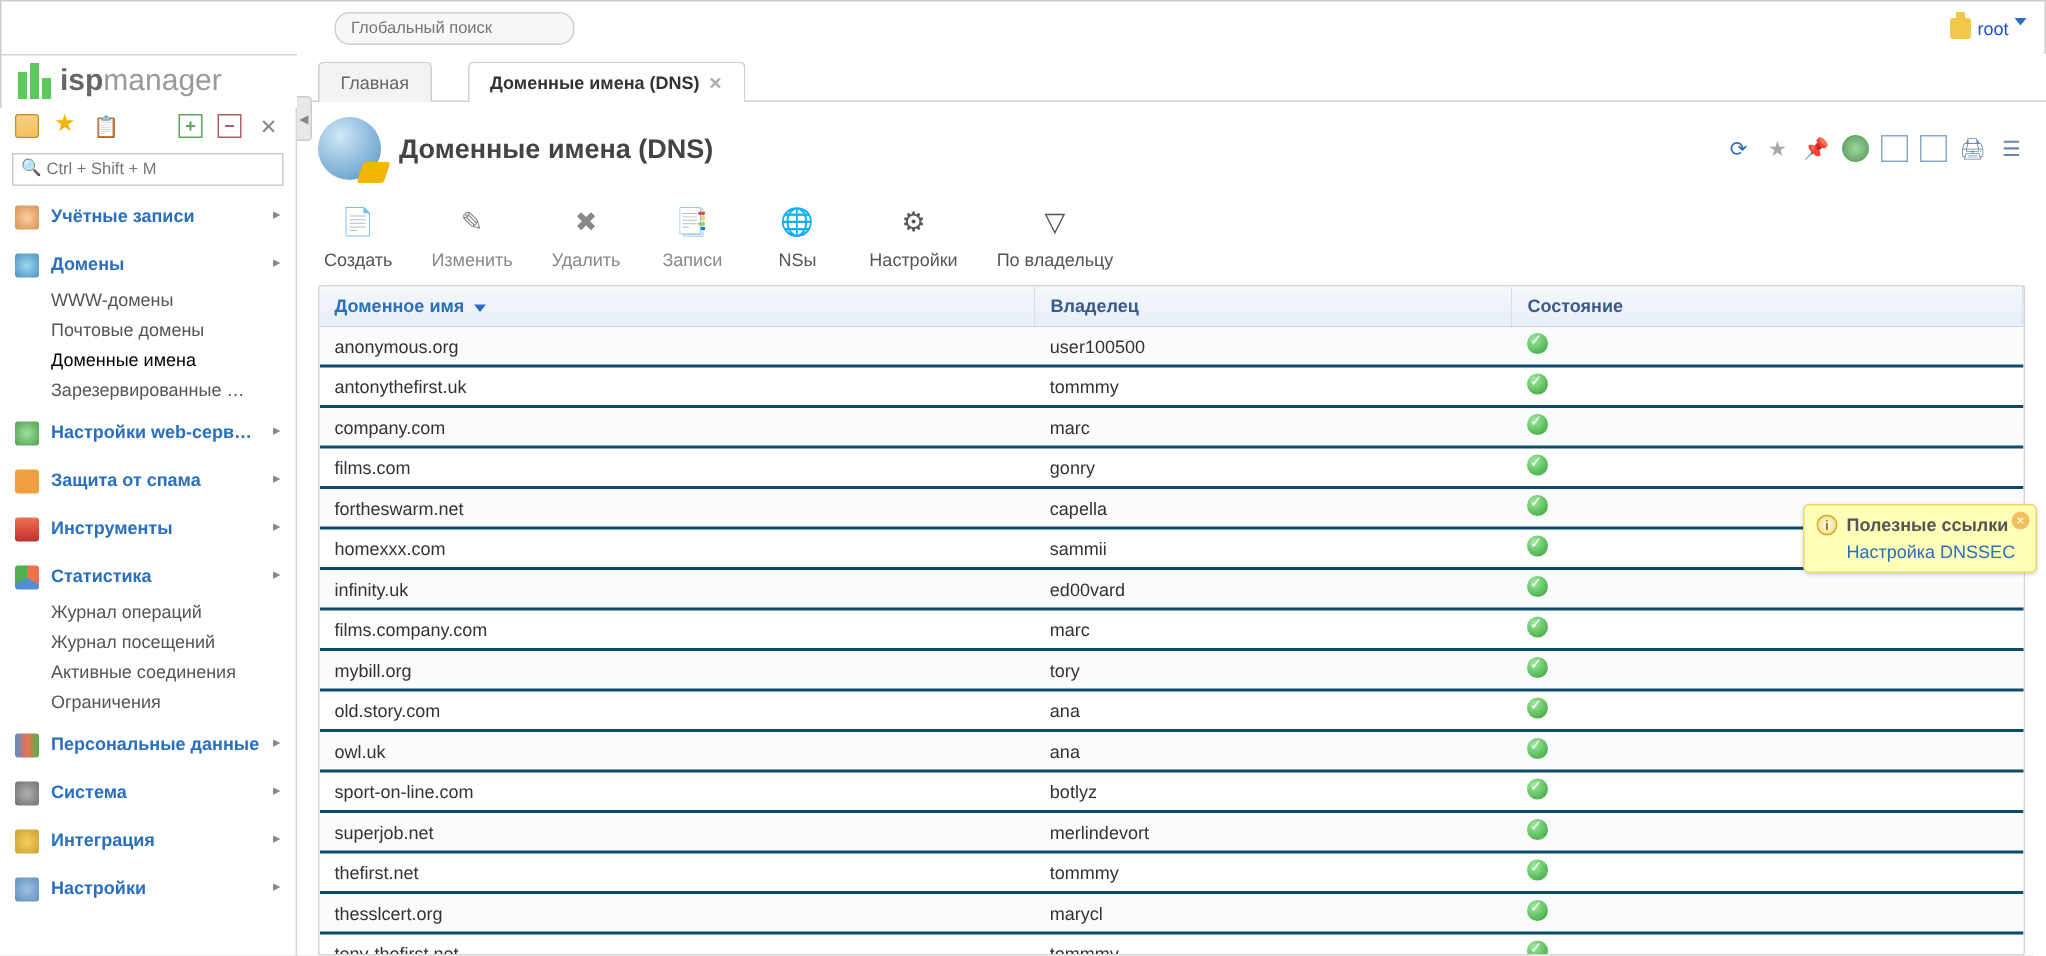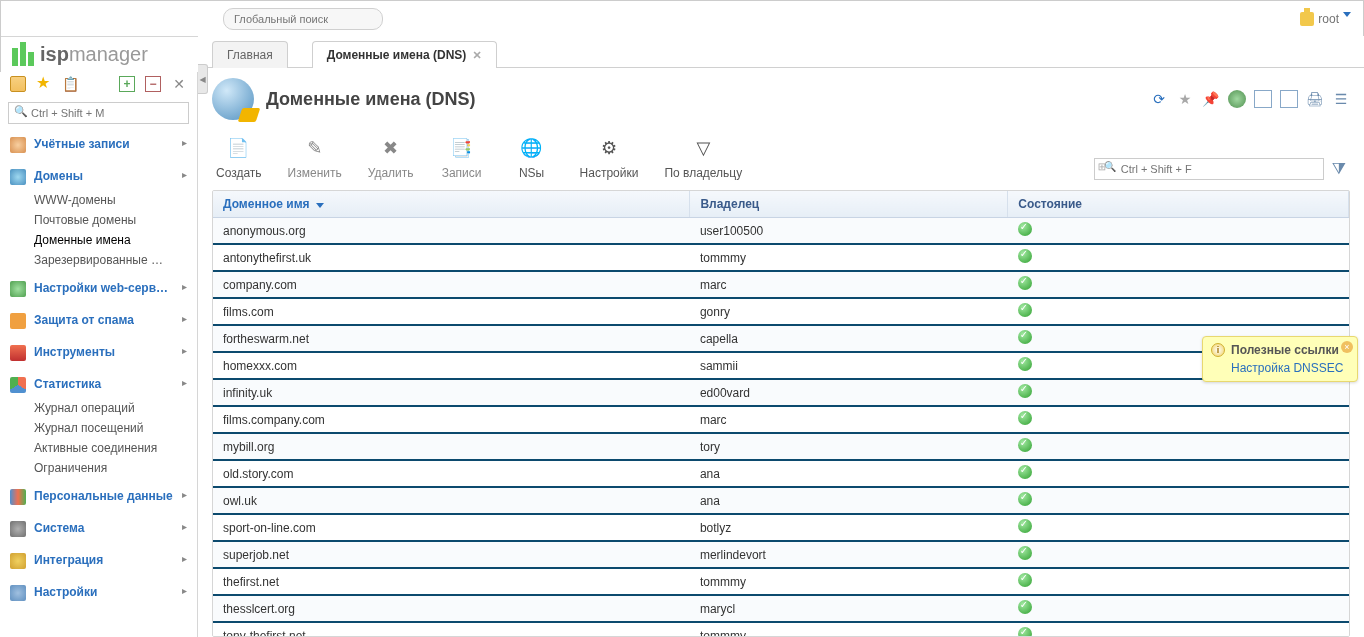--- a/index.html
+++ b/index.html
@@ -3,21 +3,21 @@
 <meta charset="utf-8">
 <style>
   * { box-sizing: border-box; margin: 0; padding: 0; }
   body { font-family: Arial, Helvetica, sans-serif; font-size: 12px; color: #333; background: #fff; width: 1364px; height: 637px; overflow: hidden; border: 1px solid #ccc; }
 
   
   .top-header { display: flex; align-items: center; height: 36px; border-bottom: 1px solid #d6d6d6; padding: 0 12px; }
   .global-search { margin-left: 210px; }
   .global-search input { width: 160px; height: 22px; border: 1px solid #d0d0d0; border-radius: 10px; padding: 2px 10px; font-size: 11px; color: #888; background: #f7f7f7; }
   .top-header .spacer { flex: 1; }
-  .user-area { display: flex; align-items: flex-start; gap: 4px; color: #737373; cursor: pointer; }
+  .user-area { display: flex; align-items: flex-start; gap: 4px; color: #1d4ed8; cursor: pointer; }
   .user-area .user-icon { width: 14px; height: 14px; background: #f2c84b; border-radius: 2px; position: relative; }
   .user-area .user-icon::after { content:''; position:absolute; top:-4px; left:4px; width:6px; height:4px; background:#f2c84b; }
   .user-area .caret { width:0; height:0; border-left:4px solid transparent; border-right:4px solid transparent; border-top:5px solid #2a6fbd; }
 
   
   .logo-row { position: absolute; left: 12px; top: 36px; display: flex; align-items: center; height: 36px; }
   .logo-bars { display:flex; gap:2px; margin-right:6px; }
   .logo-bars span { display:block; width:6px; background:#5bc95b; }
   .logo-bars span:nth-child(1){height:18px;margin-top:6px} .logo-bars span:nth-child(2){height:24px} .logo-bars span:nth-child(3){height:14px;margin-top:10px}
   .logo-text { font-size:20px; color:#999; font-weight:300; }
@@ -273,24 +273,20 @@
           <span>NSы</span>
         </div>
         <div class="tb-btn enabled">
           <span class="tb-ic">⚙</span>
           <span>Настройки</span>
         </div>
         <div class="tb-btn enabled">
           <span class="tb-ic">▽</span>
           <span>По владельцу</span>
         </div>
-        <div class="tb-filter-area">
-          <div class="tb-filter-wrap"><input type="text" placeholder="Ctrl + Shift + F" style=""></div>
-          <span class="funnel-ic">⧩</span>
-        </div>
       </div>
 
     <div class="grid">
       <table>
         <thead>
           <tr>
             <th class="sorted" style="width:42%">Доменное имя</th>
             <th style="width:28%">Владелец</th>
             <th style="width:30%">Состояние</th>
           </tr>

